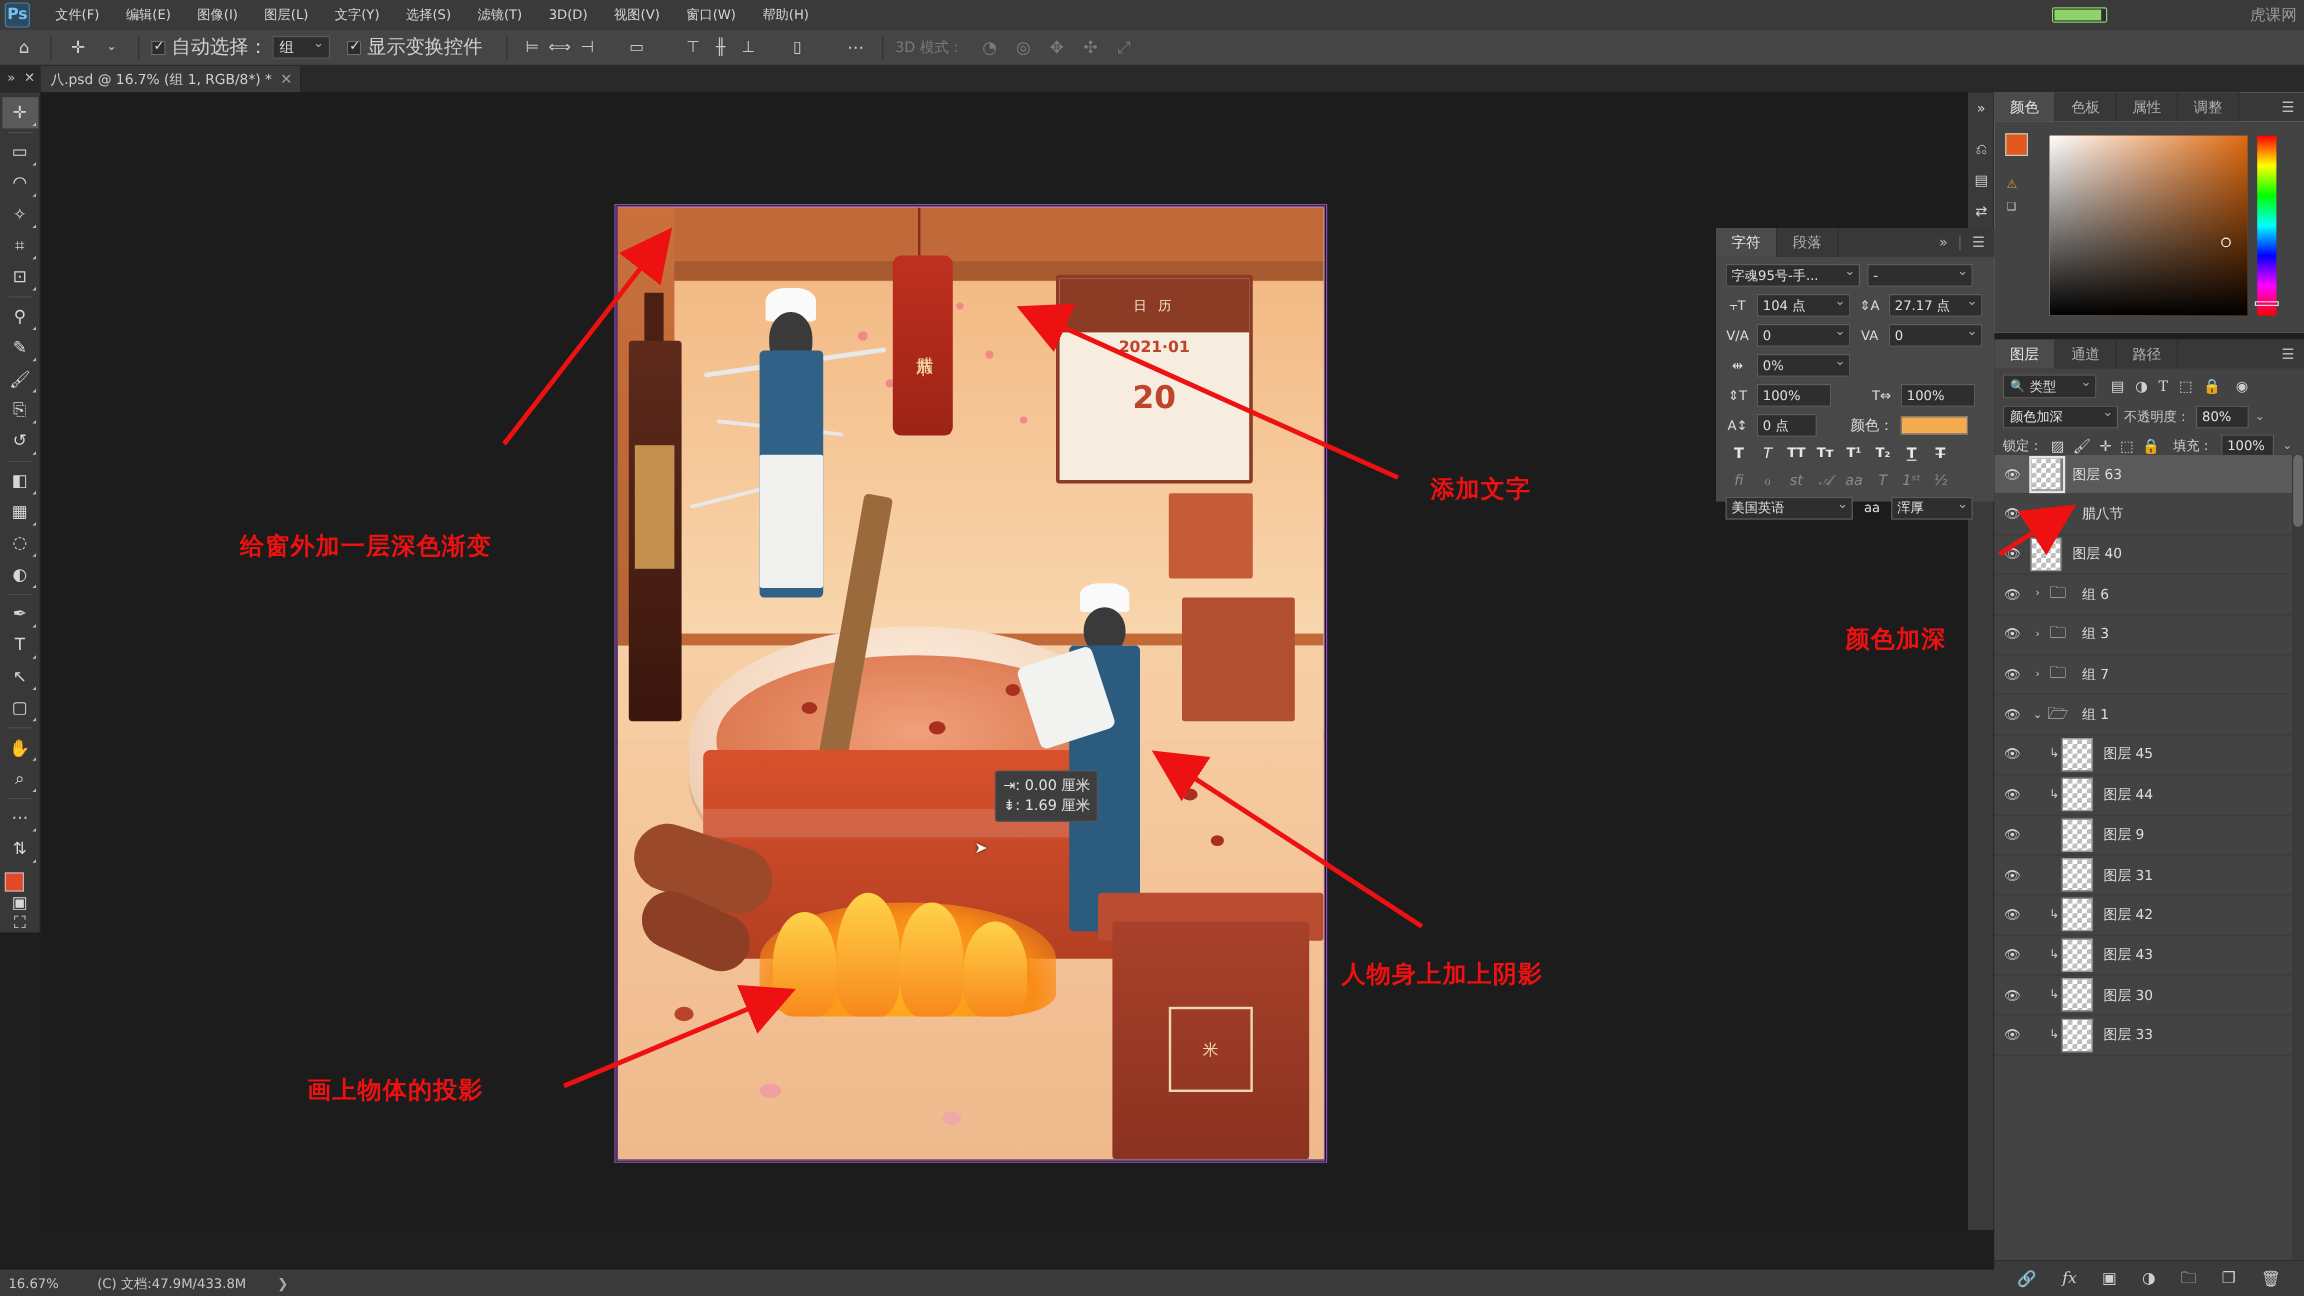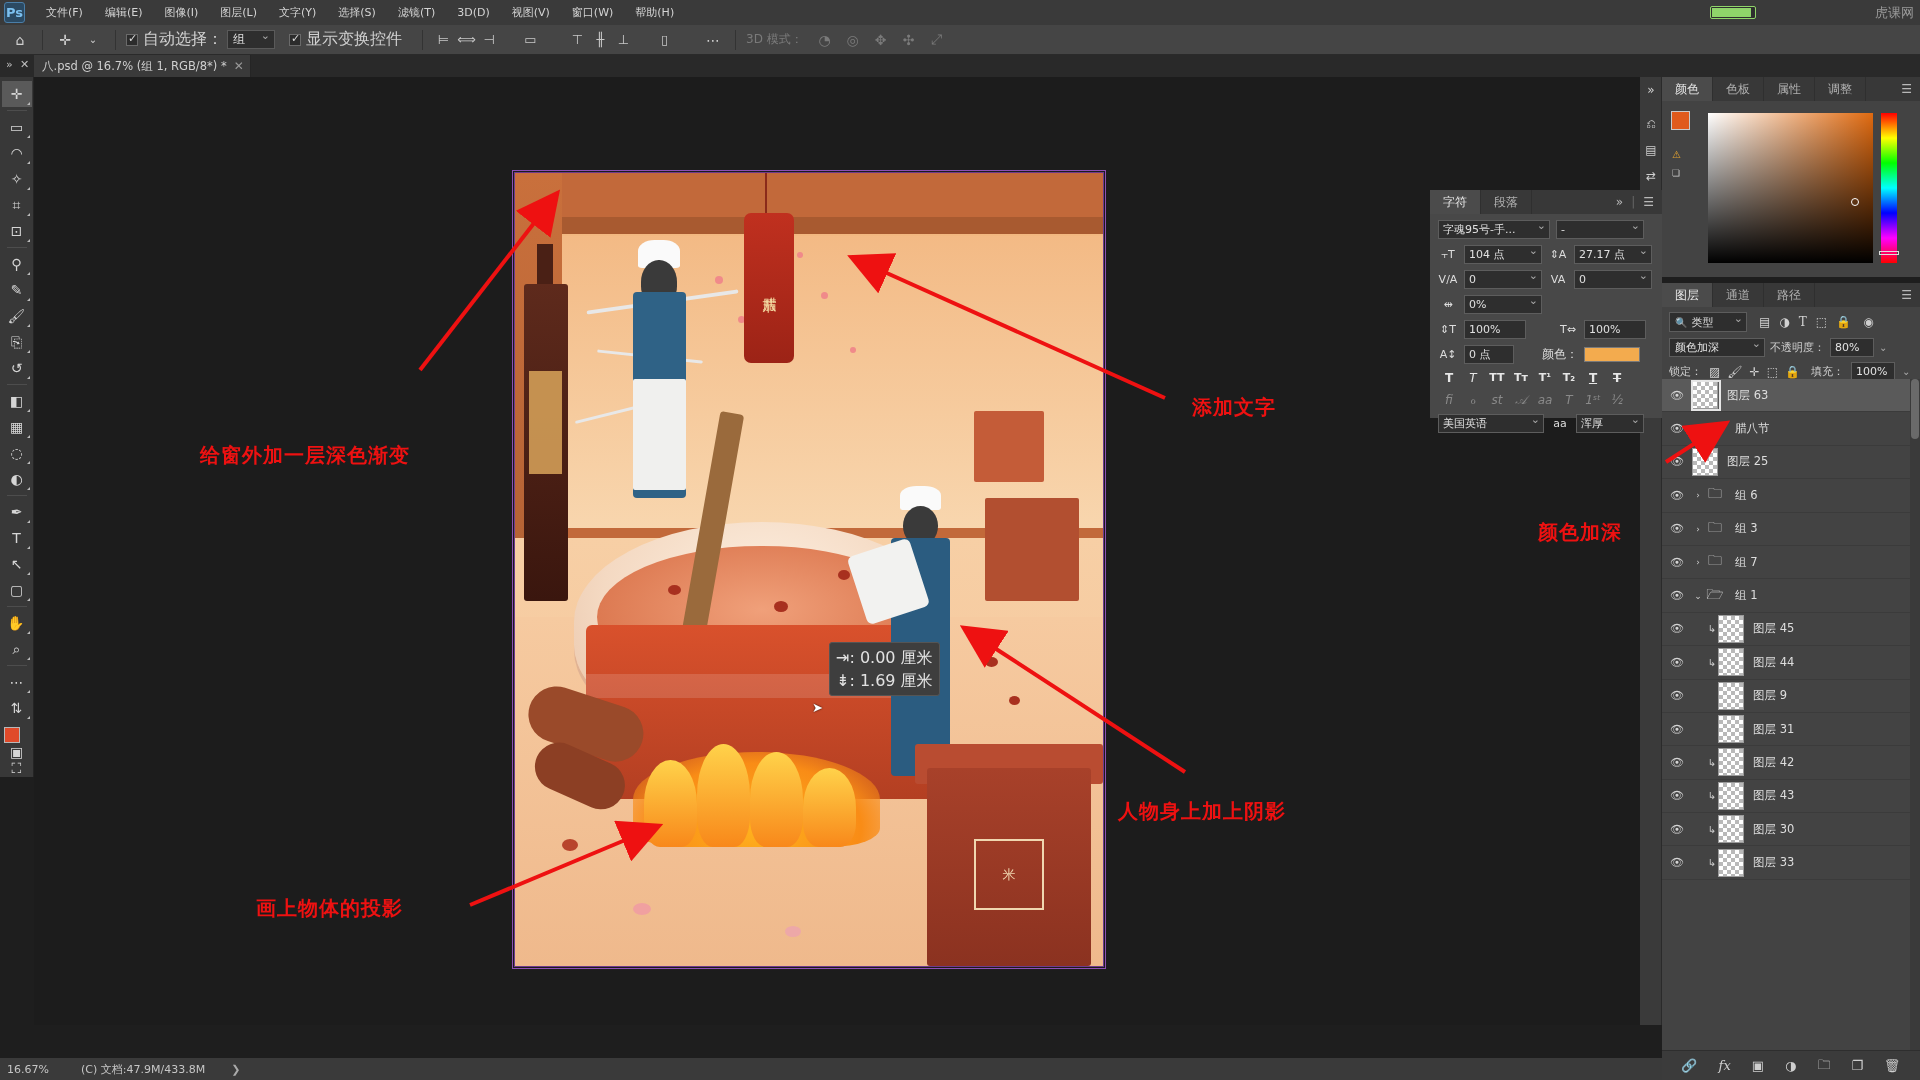--- a/index.html
+++ b/index.html
@@ -335,21 +335,21 @@
     background:#9a4a2a; border-radius:40px; transform:rotate(18deg);
   }
   .ladle2 {
     position:absolute; left:3%; top:73%; width:16%; height:6%;
     background:#8c3f24; border-radius:40px; transform:rotate(24deg);
   }
   .blossom { position:absolute; background:#f08a8a; border-radius:50%; }
 
   .measure-tip {
     position:absolute; background:#3e3e3e; border:1px solid #555;
-    border-radius:3px; padding:3px 6px; color:#e2e2e2; font-size:16px;
+    border-radius:3px; padding:3px 6px; color:#e2e2e2; font-size:12px;
     line-height:1.45; z-index:20; white-space:nowrap;
   }
   .cursor-arrow {
     position:absolute; z-index:22; color:#fff; font-size:13px;
     text-shadow:0 0 2px #000;
   }
 
   
   .anno {
     position:absolute; color:#ee1111; font-weight:bold; font-size:20px;
@@ -815,20 +815,25 @@
 
         <div class="beam-top"></div>
         <div class="beam-mid"></div>
         <div class="wallL"></div>
 
         <div class="lantern-str"></div>
         <div class="lantern">
           <div class="lantern-txt" style="writing-mode:vertical-rl">腊八节</div>
         </div>
 
+        <div class="calendar">
+          <div class="cal-head">日 历</div>
+          <div class="cal-y">2021·01</div>
+          <div class="cal-d">20</div>
+        </div>
 
         <div class="floor"></div>
         <div class="table-top"></div>
 
         <div class="bottle-neck"></div>
         <div class="bottle"></div>
         <div class="bottle-label"></div>
 
         <div class="sidebox2"></div>
         <div class="sidebox"></div>
@@ -1115,21 +1120,21 @@
             <div class="sel-frame"></div>
           </div>
           <div class="lrow">
             <div class="leye">👁</div>
             <div class="lthumb tletter" style="margin-left: 8px;">T</div>
             <span class="lname">腊八节</span>
           </div>
           <div class="lrow">
             <div class="leye">👁</div>
             <div class="lthumb"></div>
-            <span class="lname">图层 25</span>
+            <span class="lname">图层 40</span>
           </div>
           <div class="lrow">
             <div class="leye">👁</div>
             <span class="twisty">›</span>
             <div class="lthumb folder">🗀</div>
             <span class="lname">组 6</span>
           </div>
           <div class="lrow">
             <div class="leye">👁</div>
             <span class="twisty">›</span>

